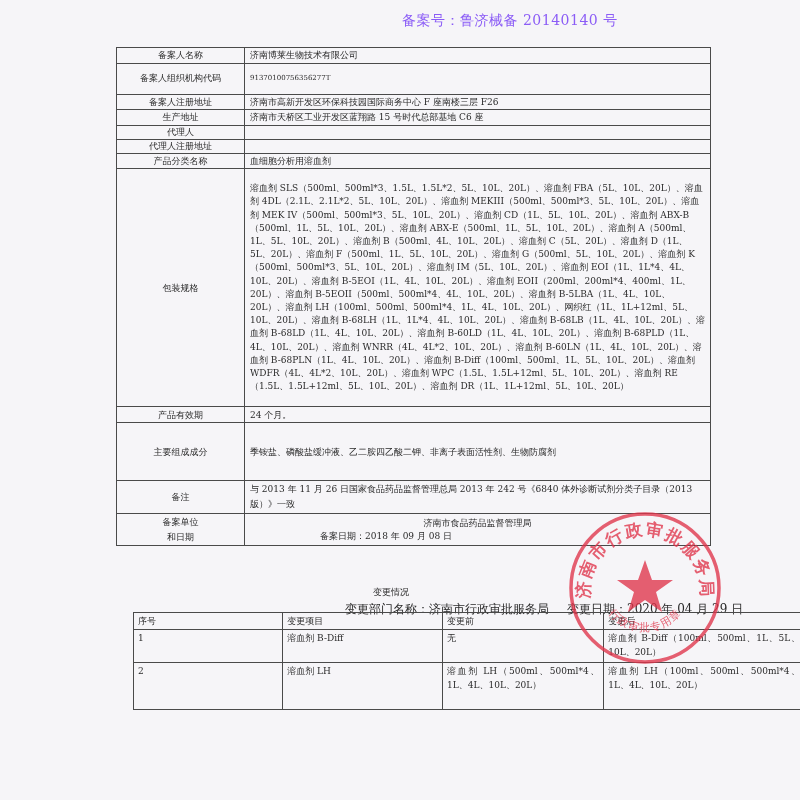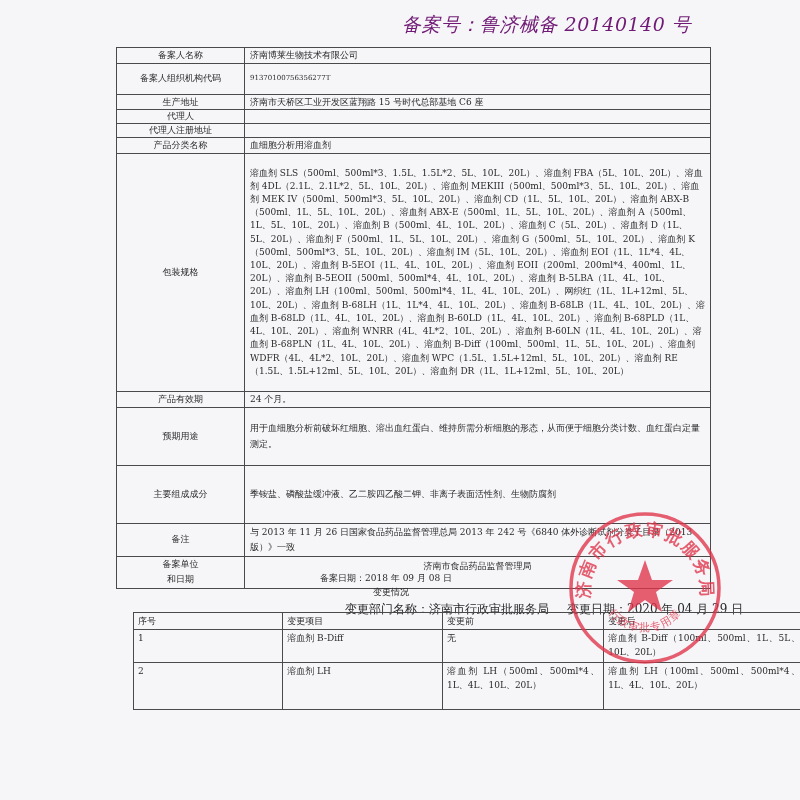--- a/index.html
+++ b/index.html
@@ -5,21 +5,21 @@
   html, body { margin: 0; padding: 0; }
   body {
     width: 800px; height: 800px; overflow: hidden;
     background: #f6f5f8;
     font-family: "DejaVu Serif", "Liberation Serif", serif;
     color: #2a2a2a;
     position: relative;
   }
   .record-no {
     position: absolute; left: 402px; top: 12px;
-    font-size: 19px; letter-spacing: 0.5px; color: #701a75; font-style: italic;
+    font-size: 14px; letter-spacing: 0.5px; color: #8b5cf6;
   }
   table.main {
     position: absolute; left: 116px; top: 47px;
     width: 595px; border-collapse: collapse;
     font-size: 9px; line-height: 12.6px;
   }
   table.main td {
     border: 1.4px solid #4a4a4a;
     padding: 1px 5px;
     vertical-align: middle;
@@ -89,20 +89,24 @@
 <table class="main">
   <tbody>
       <tr class="r-name">
     <td class="label">备案人名称</td>
     <td class="value">济南博莱生物技术有限公司</td>
   </tr>
   <tr class="r-code">
     <td class="label">备案人组织机构代码</td>
     <td class="value">91370100756356277T</td>
   </tr>
+  <tr class="r-addr">
+    <td class="label">备案人注册地址</td>
+    <td class="value">济南市高新开发区环保科技园国际商务中心 F 座南楼三层 F26</td>
+  </tr>
   <tr class="r-prod">
     <td class="label">生产地址</td>
     <td class="value">济南市天桥区工业开发区蓝翔路 15 号时代总部基地 C6 座</td>
   </tr>
   <tr class="r-agent">
     <td class="label">代理人</td>
     <td class="value"></td>
   </tr>
   <tr class="r-agaddr">
     <td class="label">代理人注册地址</td>
@@ -112,24 +116,20 @@
     <td class="label">产品分类名称</td>
     <td class="value">血细胞分析用溶血剂</td>
   </tr>
   <tr class="r-pack">
     <td class="label">包装规格</td>
     <td class="value">溶血剂 SLS（500ml、500ml*3、1.5L、1.5L*2、5L、10L、20L）、溶血剂 FBA（5L、10L、20L）、溶血剂 4DL（2.1L、2.1L*2、5L、10L、20L）、溶血剂 MEKIII（500ml、500ml*3、5L、10L、20L）、溶血剂 MEK IV（500ml、500ml*3、5L、10L、20L）、溶血剂 CD（1L、5L、10L、20L）、溶血剂 ABX-B（500ml、1L、5L、10L、20L）、溶血剂 ABX-E（500ml、1L、5L、10L、20L）、溶血剂 A（500ml、1L、5L、10L、20L）、溶血剂 B（500ml、4L、10L、20L）、溶血剂 C（5L、20L）、溶血剂 D（1L、5L、20L）、溶血剂 F（500ml、1L、5L、10L、20L）、溶血剂 G（500ml、5L、10L、20L）、溶血剂 K（500ml、500ml*3、5L、10L、20L）、溶血剂 IM（5L、10L、20L）、溶血剂 EOI（1L、1L*4、4L、10L、20L）、溶血剂 B-5EOI（1L、4L、10L、20L）、溶血剂 EOII（200ml、200ml*4、400ml、1L、20L）、溶血剂 B-5EOII（500ml、500ml*4、4L、10L、20L）、溶血剂 B-5LBA（1L、4L、10L、20L）、溶血剂 LH（100ml、500ml、500ml*4、1L、4L、10L、20L）、网织红（1L、1L+12ml、5L、10L、20L）、溶血剂 B-68LH（1L、1L*4、4L、10L、20L）、溶血剂 B-68LB（1L、4L、10L、20L）、溶血剂 B-68LD（1L、4L、10L、20L）、溶血剂 B-60LD（1L、4L、10L、20L）、溶血剂 B-68PLD（1L、4L、10L、20L）、溶血剂 WNRR（4L、4L*2、10L、20L）、溶血剂 B-60LN（1L、4L、10L、20L）、溶血剂 B-68PLN（1L、4L、10L、20L）、溶血剂 B-Diff（100ml、500ml、1L、5L、10L、20L）、溶血剂 WDFR（4L、4L*2、10L、20L）、溶血剂 WPC（1.5L、1.5L+12ml、5L、10L、20L）、溶血剂 RE（1.5L、1.5L+12ml、5L、10L、20L）、溶血剂 DR（1L、1L+12ml、5L、10L、20L）</td>
   </tr>
   <tr class="r-valid">
     <td class="label">产品有效期</td>
     <td class="value">24 个月。</td>
-  </tr>
-  <tr class="r-use">
-    <td class="label">预期用途</td>
-    <td class="value">用于血细胞分析前破坏红细胞、溶出血红蛋白、维持所需分析细胞的形态，从而便于细胞分类计数、血红蛋白定量测定。</td>
   </tr>
   <tr class="r-comp">
     <td class="label">主要组成成分</td>
     <td class="value">季铵盐、磷酸盐缓冲液、乙二胺四乙酸二钾、非离子表面活性剂、生物防腐剂</td>
   </tr>
   <tr class="r-remark">
     <td class="label">备注</td>
     <td class="value">与 2013 年 11 月 26 日国家食品药品监督管理总局 2013 年 242 号《6840 体外诊断试剂分类子目录（2013 版）》一致</td>
   </tr>
   <tr class="r-unit">

